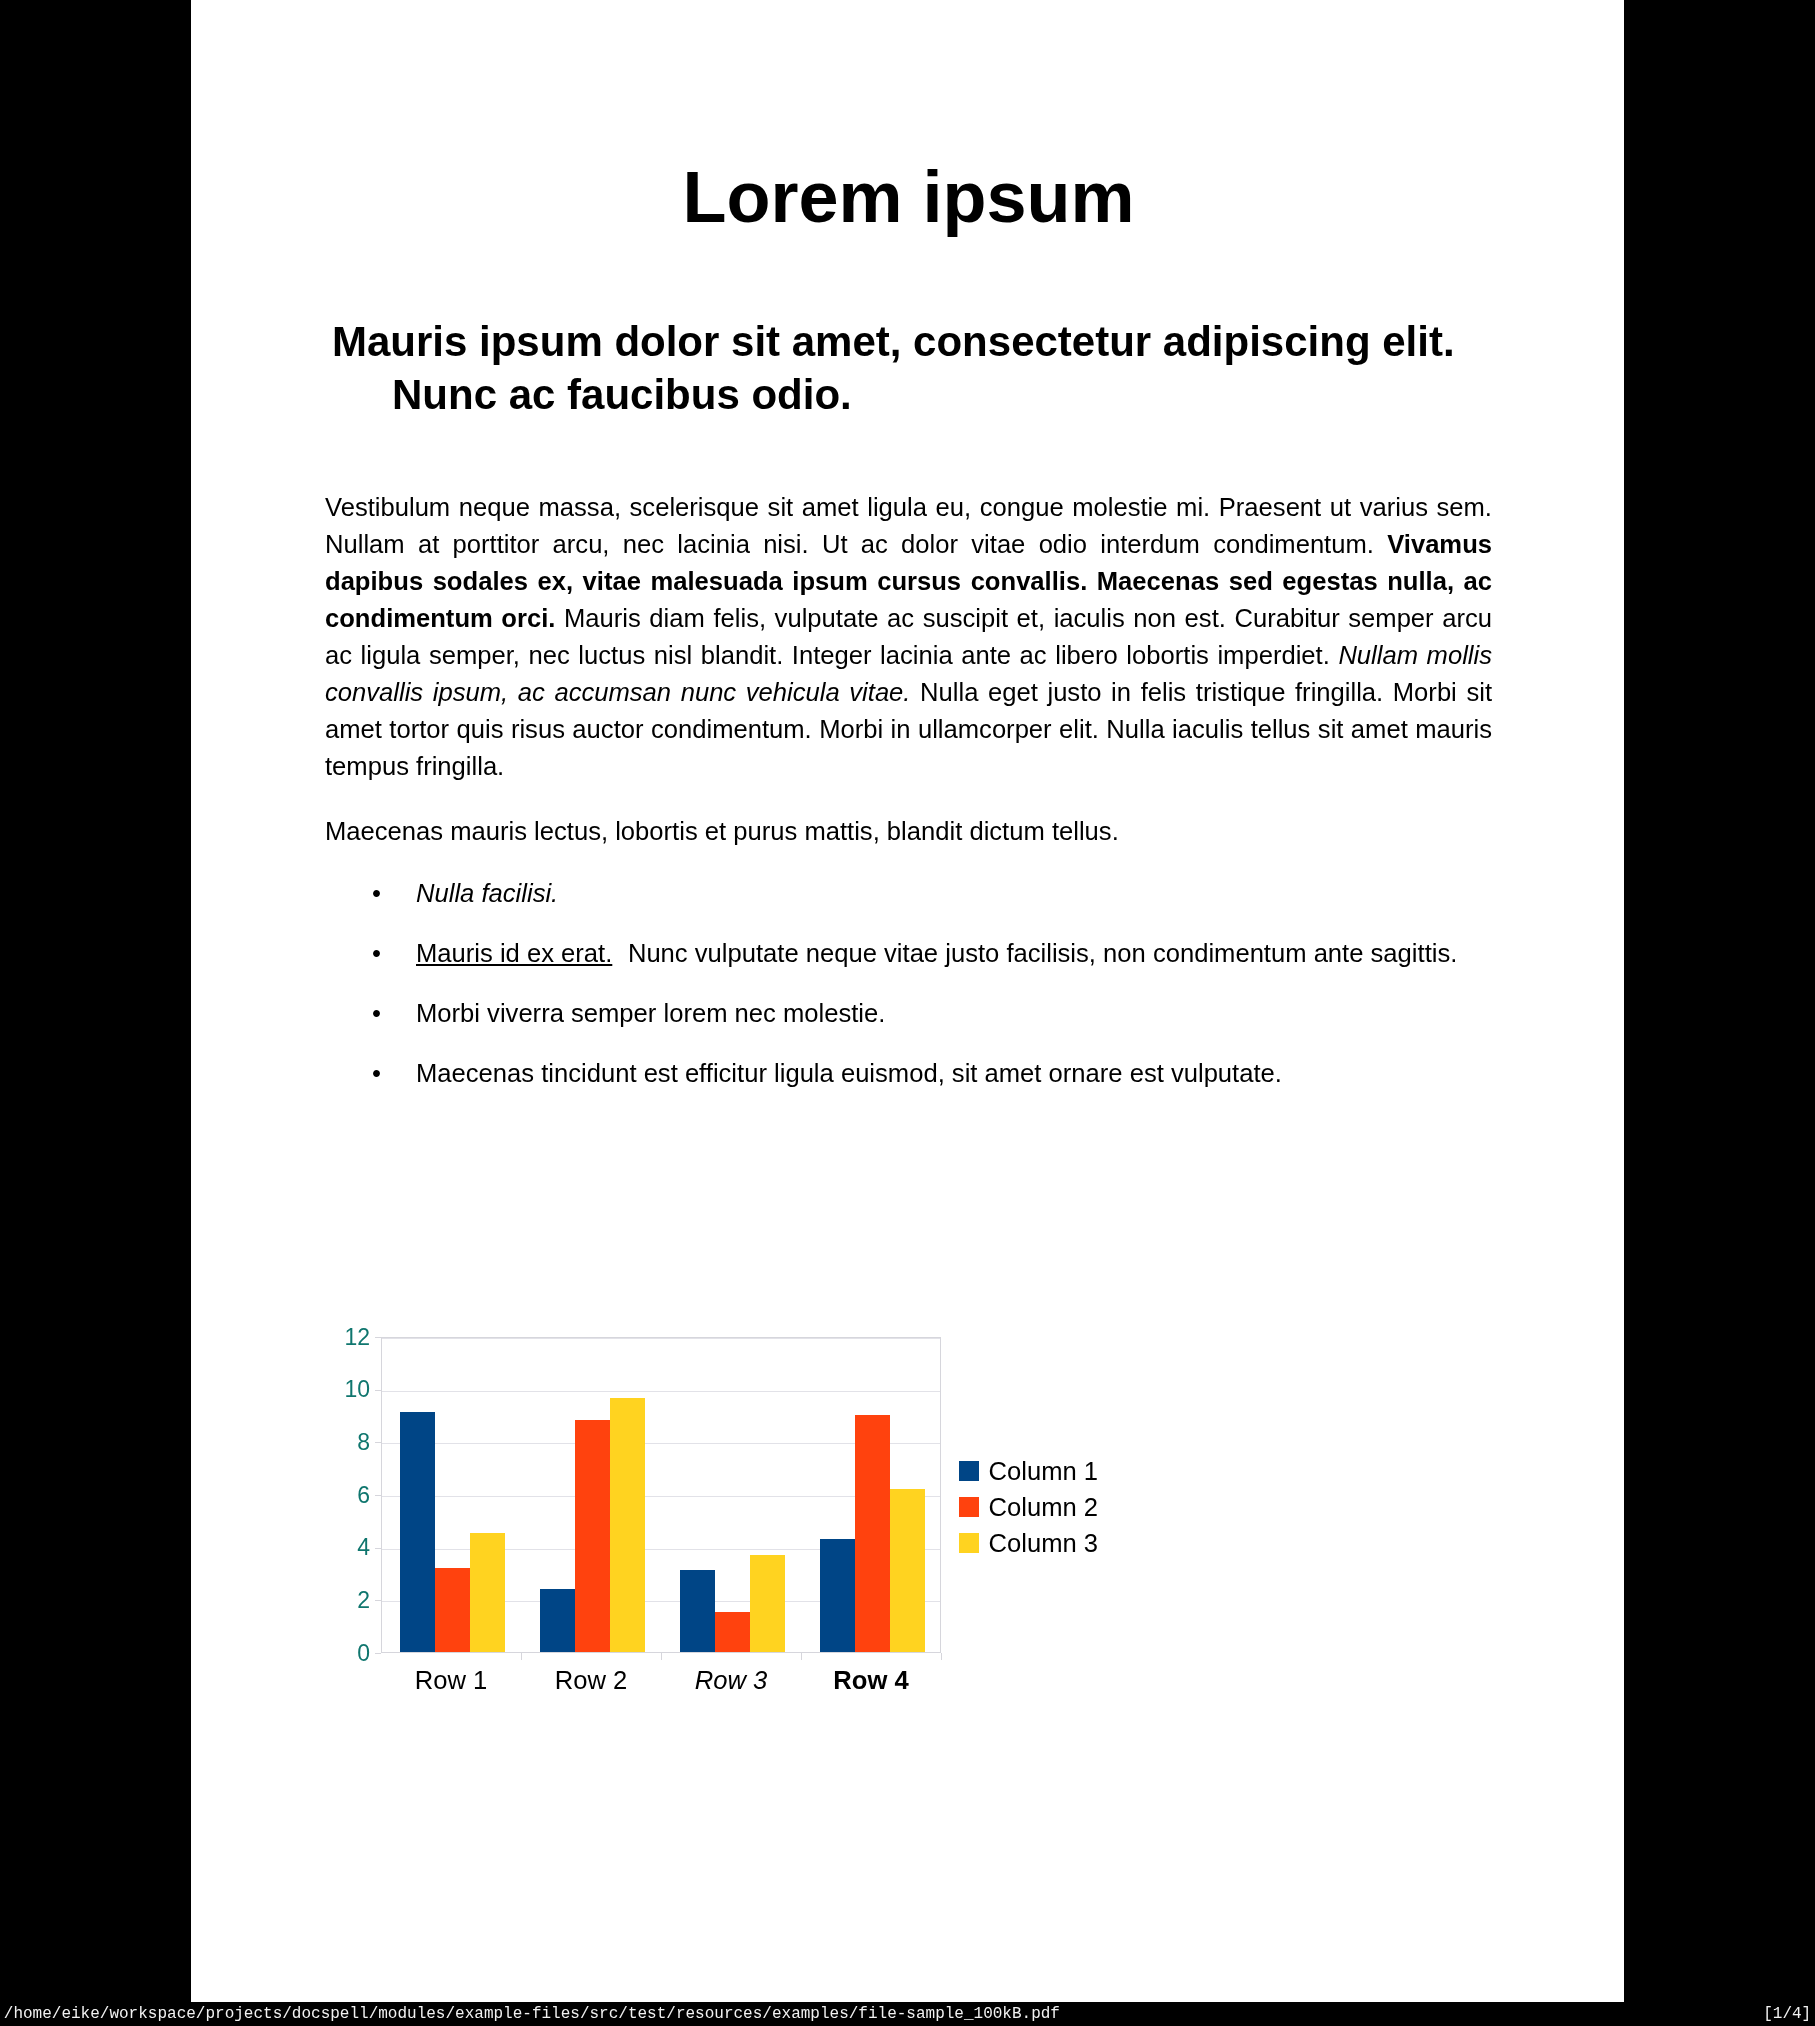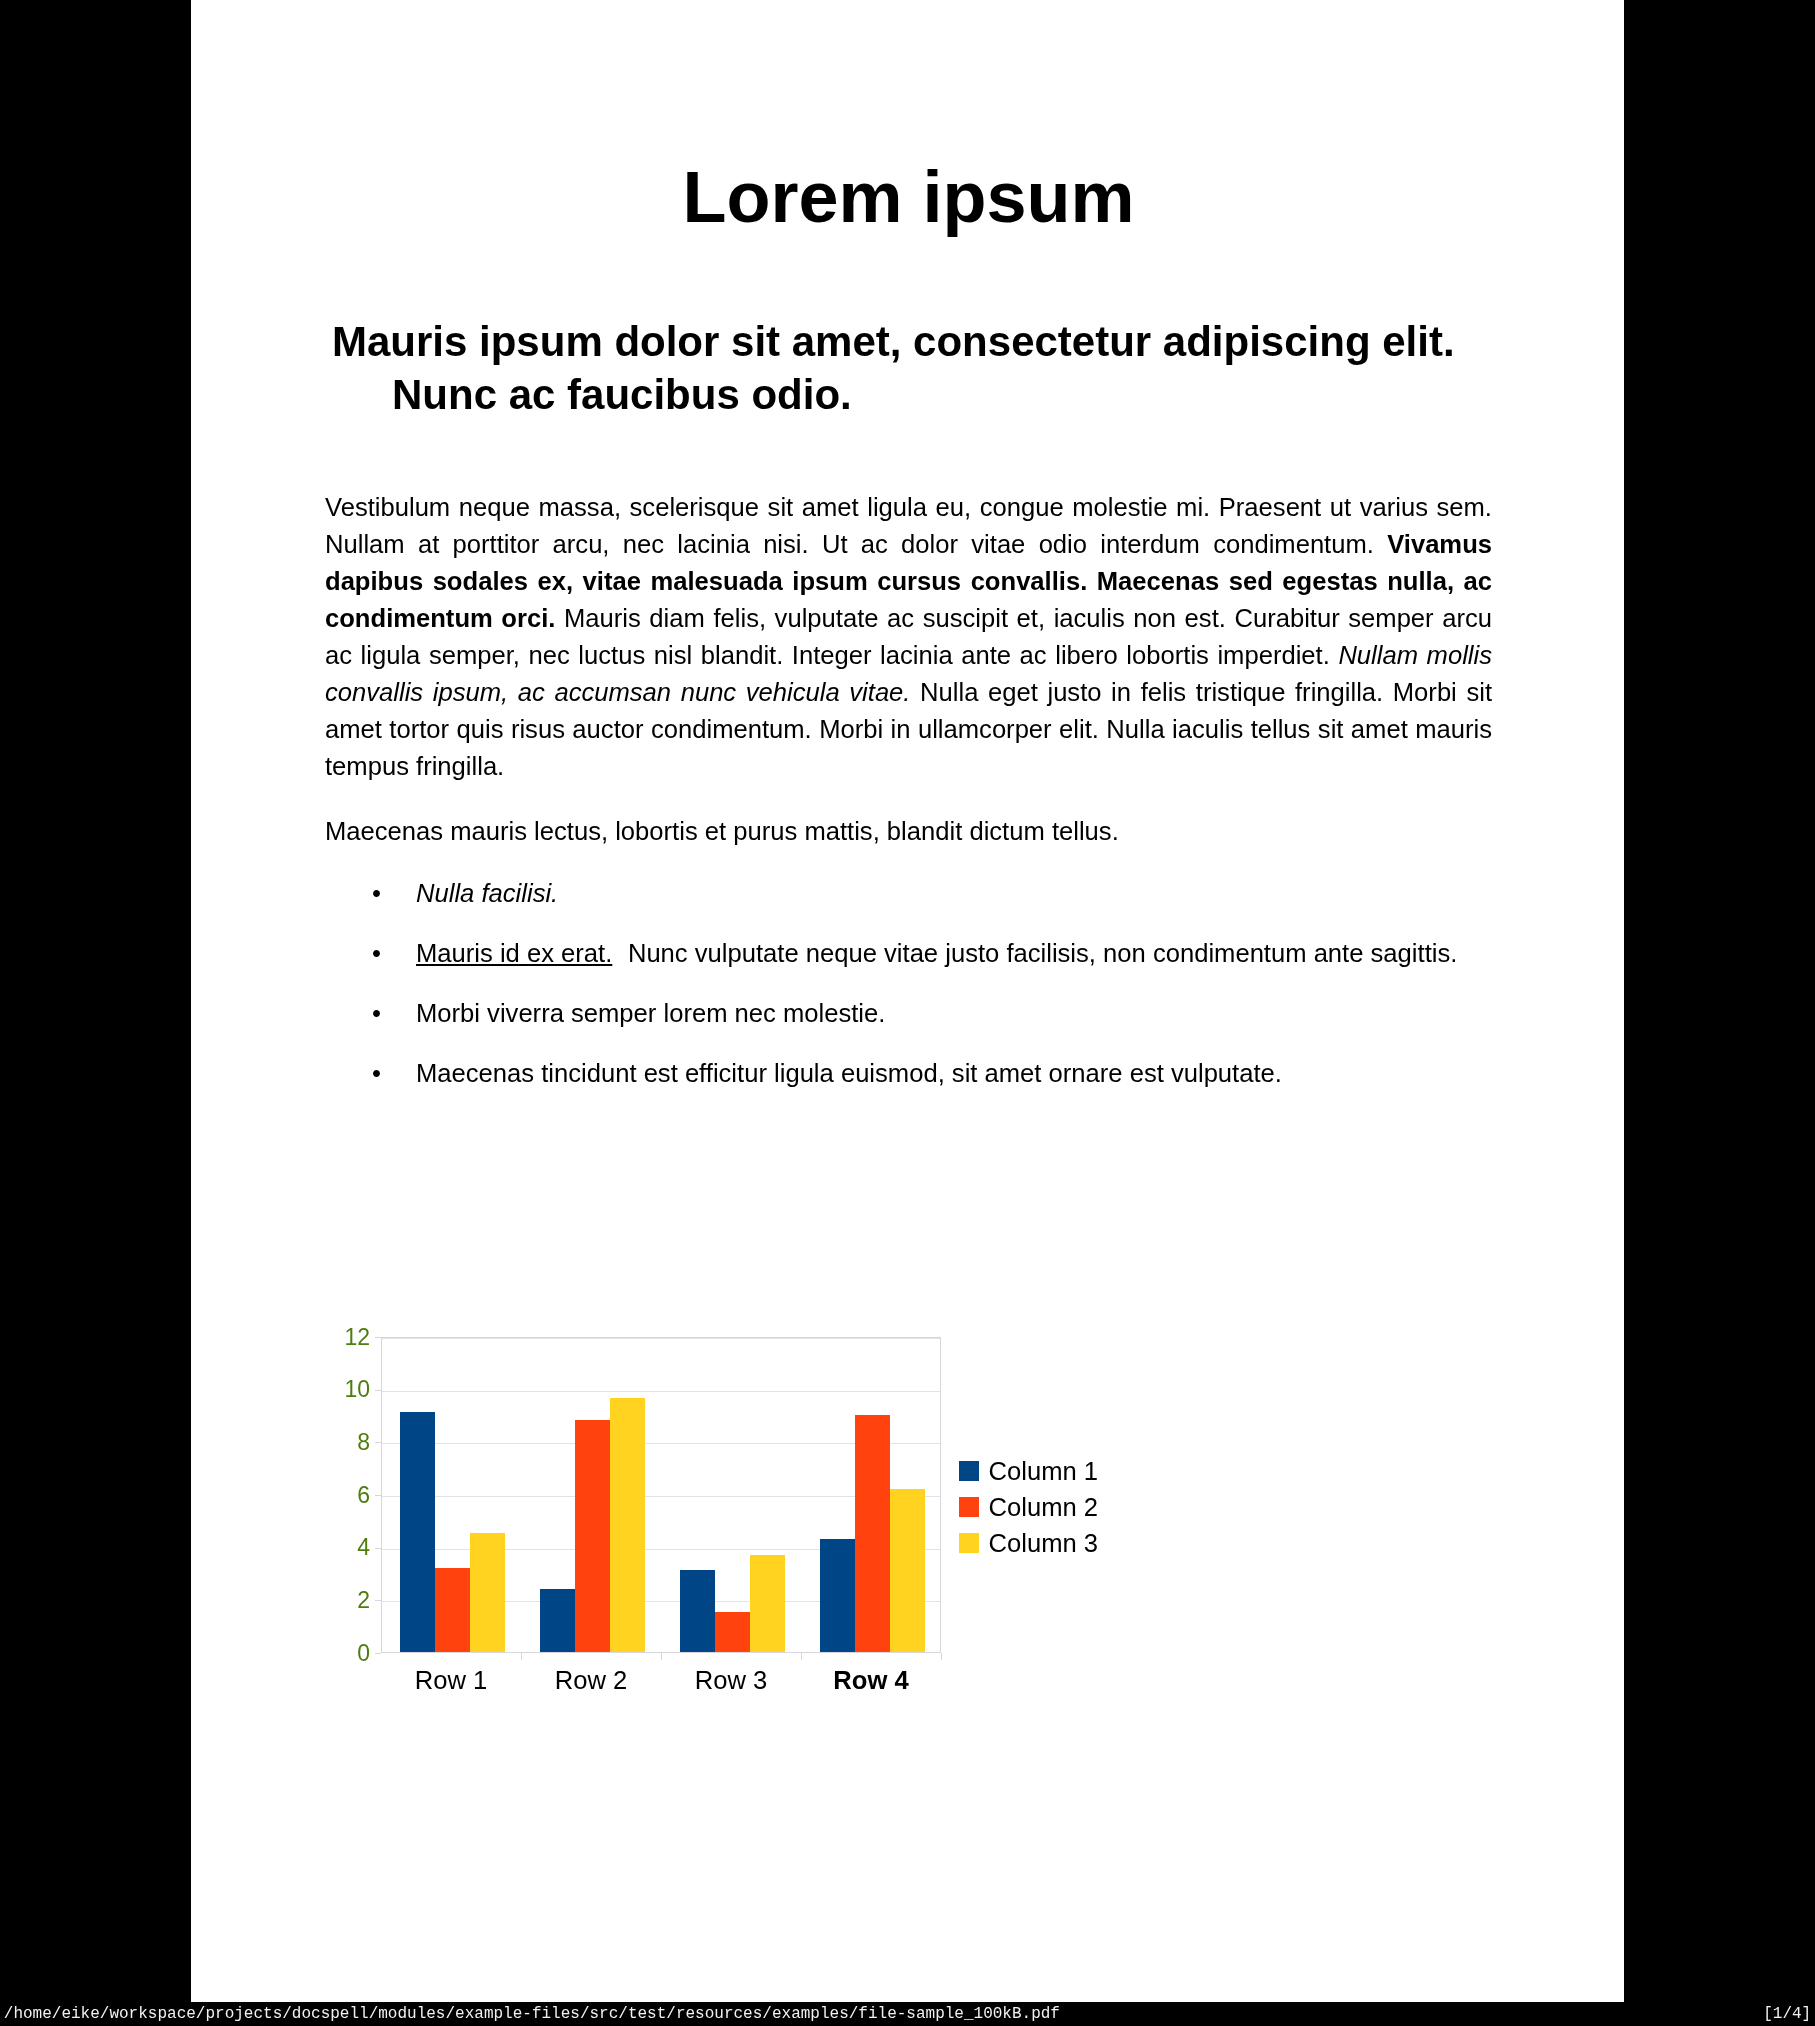--- a/index.html
+++ b/index.html
@@ -53,21 +53,21 @@
   }
   .plot {
     position: absolute; left: 56px; top: 19px; width: 560px; height: 316px;
     border: 0.9px solid #d6d6dc; background: #fff;
   }
   .gridline {
     position: absolute; left: 0; width: 100%; height: 0.9px; background: #e2e2e8;
   }
   .ytick-label {
     position: absolute; left: 0; width: 45px; text-align: right;
-    font-size: 23px; line-height: 23px; color: #4d7c0f;
+    font-size: 23px; line-height: 23px; color: #0f766e;
   }
   .ytick-mark {
     position: absolute; width: 5.7px; height: 0.9px; background: #d6d6dc;
   }
   .xtick-mark {
     position: absolute; width: 0.9px; height: 6.6px; background: #d6d6dc;
   }
   .bar { position: absolute; bottom: 0; width: 35px; }
   .xcat-label {
     position: absolute; top: 348px; width: 140px; text-align: center;
@@ -142,21 +142,21 @@
           <div class="ytick-label" style="top: 113px;">8</div>
           <div class="ytick-mark" style="left: 50px; top: 124px;"></div>
           <div class="ytick-label" style="top: 60px;">10</div>
           <div class="ytick-mark" style="left: 50px; top: 72px;"></div>
           <div class="ytick-label" style="top: 7.6px;">12</div>
           <div class="ytick-mark" style="left: 50px; top: 19px;"></div>
           <div class="xcat-label" style="left: 56px;">Row 1</div>
           <div class="xtick-mark" style="left: 196px; top: 335px;"></div>
           <div class="xcat-label" style="left: 196px;">Row 2</div>
           <div class="xtick-mark" style="left: 336px; top: 335px;"></div>
-          <div class="xcat-label" style="left: 336px;">Row 3</div>
+          <div class="xcat-label" style="left: 336px; font-style: italic;">Row 3</div>
           <div class="xtick-mark" style="left: 476px; top: 335px;"></div>
           <div class="xcat-label" style="left: 476px; font-weight: bold;">Row 4</div>
           <div class="xtick-mark" style="left: 616px; top: 335px;"></div>
         </div>
       <div class="legend" id="chart-legend">
           <div class="legend-item">
             <span class="legend-swatch" style="background: rgb(0, 69, 134);"></span>
             <span class="legend-label">Column 1</span>
           </div>
           <div class="legend-item">

